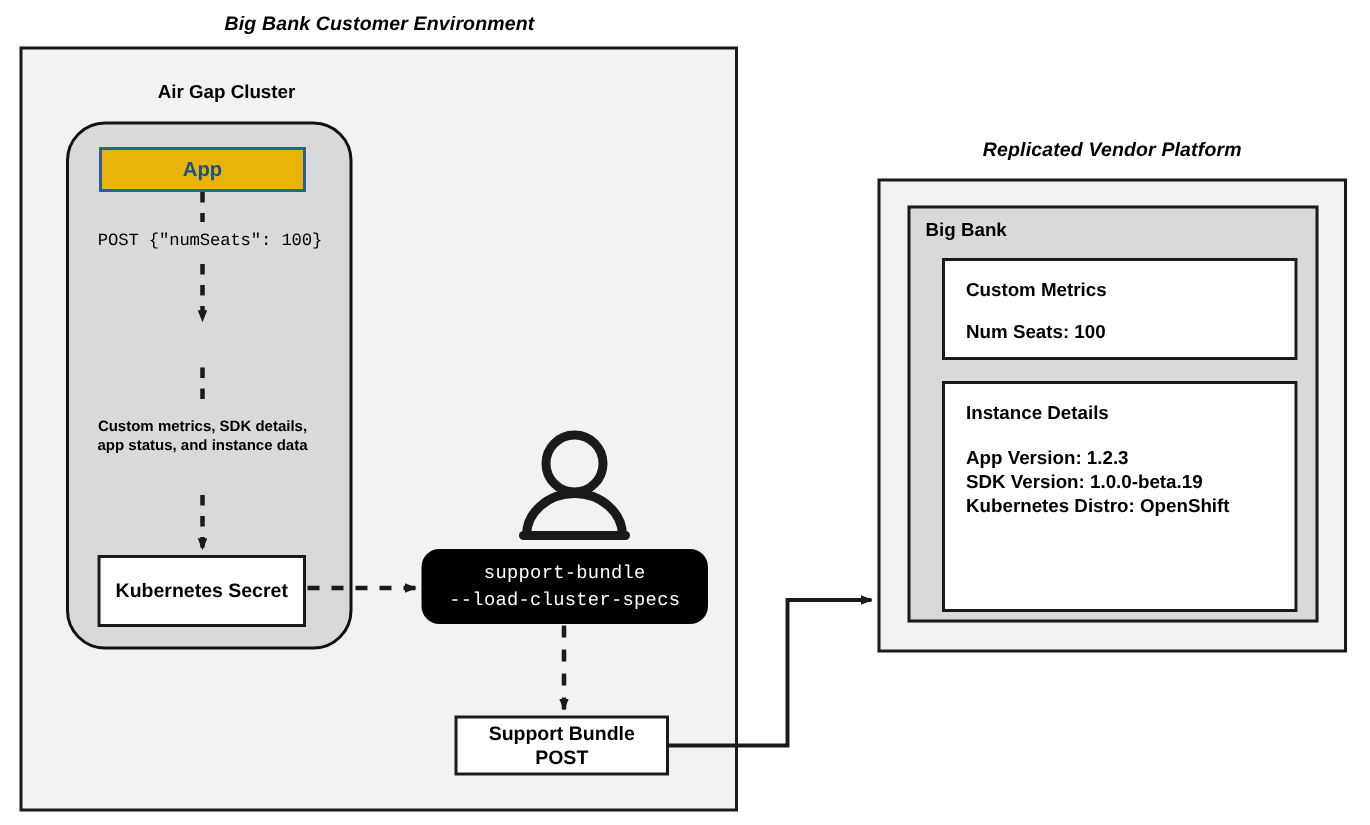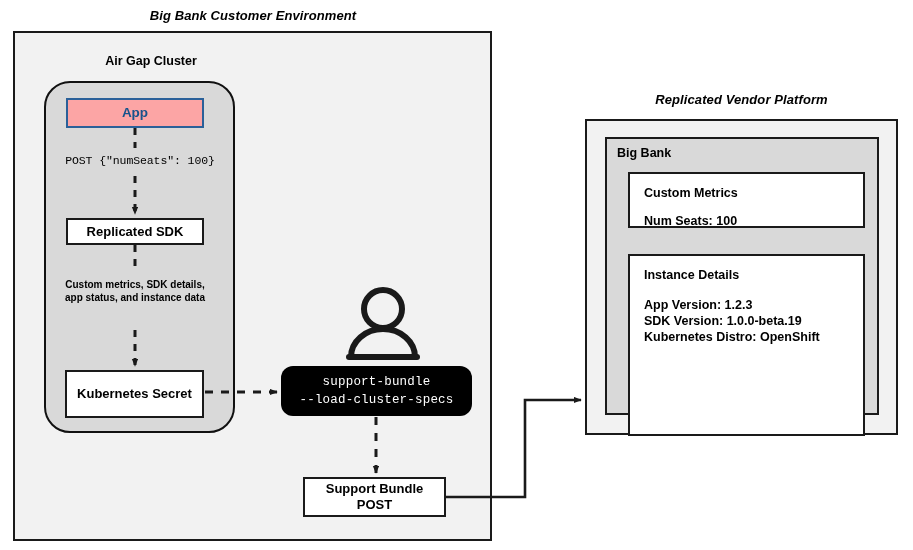--- a/index.html
+++ b/index.html
@@ -65,21 +65,21 @@
     border: 2px solid #1a1a1a;
     display: flex;
     align-items: center;
     justify-content: center;
     text-align: center;
     font-size: 13px;
     font-weight: bold;
     line-height: 1.22;
   }
   .node.app {
-    background: #fca5a5;
+    background: #eab308;
     border: 2px solid #2a6099;
     color: #17538c;
     font-size: 13.5px;
   }
   .node.terminal {
     background: #000000;
     border: none;
     color: #ffffff;
     font-family: "Liberation Mono", "DejaVu Sans Mono", monospace;
     font-size: 12.5px;
@@ -150,21 +150,20 @@
   <div class="abs outer-box" style="left:13px; top:31px; width:479px; height:510px;"></div>
 
   <div class="abs sub-title" style="left:56px; top:54px; width:190px;">Air Gap Cluster</div>
 
   <div class="abs cluster-box" style="left:44px; top:81px; width:191px; height:352px;"></div>
 
   <div class="abs node app" style="left:66px; top:98px; width:138px; height:30px;">App</div>
 
   <div class="abs edge-label mono" style="left:45px; top:154px; width:190px;">POST {"numSeats": 100}</div>
 
-  <div class="abs node" style="left:66px; top:218px; width:138px; height:27px;">Replicated SDK</div>
 
   <div class="abs edge-label wrap" style="left:57px; top:278px; width:156px;">Custom metrics, SDK details, app status, and instance data</div>
 
   <div class="abs node" style="left:65px; top:370px; width:139px; height:48px;">Kubernetes Secret</div>
 
   <div class="abs node terminal" style="left:281px; top:366px; width:191px; height:50px; flex-direction:column;border-radius:12px;">
     <span>support-bundle</span>
     <span>--load-cluster-specs</span>
   </div>
 
@@ -174,26 +173,26 @@
   </div>
 
   <div class="abs section-title" style="left:585px; top:92px; width:313px;">Replicated Vendor Platform</div>
 
   <div class="abs vendor-outer" style="left:585px; top:119px; width:313px; height:316px;"></div>
 
   <div class="abs vendor-inner" style="left:605px; top:137px; width:274px; height:278px;"></div>
 
   <div class="abs panel-label" style="left:617px; top:146px;">Big Bank</div>
 
-  <div class="abs card" style="left:628px; top:172px; width:237px; height:56px;">
+  <div class="abs card" style="left:628px; top:172px; width:237px; height:68px;">
     <div class="card-title">Custom Metrics</div>
     <div class="card-row">Num Seats: 100</div>
   </div>
 
-  <div class="abs card" style="left:628px; top:254px; width:237px; height:182px;">
+  <div class="abs card" style="left:628px; top:254px; width:237px; height:154px;">
     <div class="card-title">Instance Details</div>
     <div class="card-row gap">App Version: 1.2.3</div>
     <div class="card-row">SDK Version: 1.0.0-beta.19</div>
     <div class="card-row">Kubernetes Distro: OpenShift</div>
   </div>
 
   <svg class="overlay" width="913" height="550" viewBox="0 0 913 550">
     <defs>
       <marker id="arrow" markerWidth="9" markerHeight="9" refX="7.2" refY="3.2" orient="auto" markerUnits="userSpaceOnUse">
         <path d="M0,0 L8,3.2 L0,6.4 z" fill="#1a1a1a"></path>

